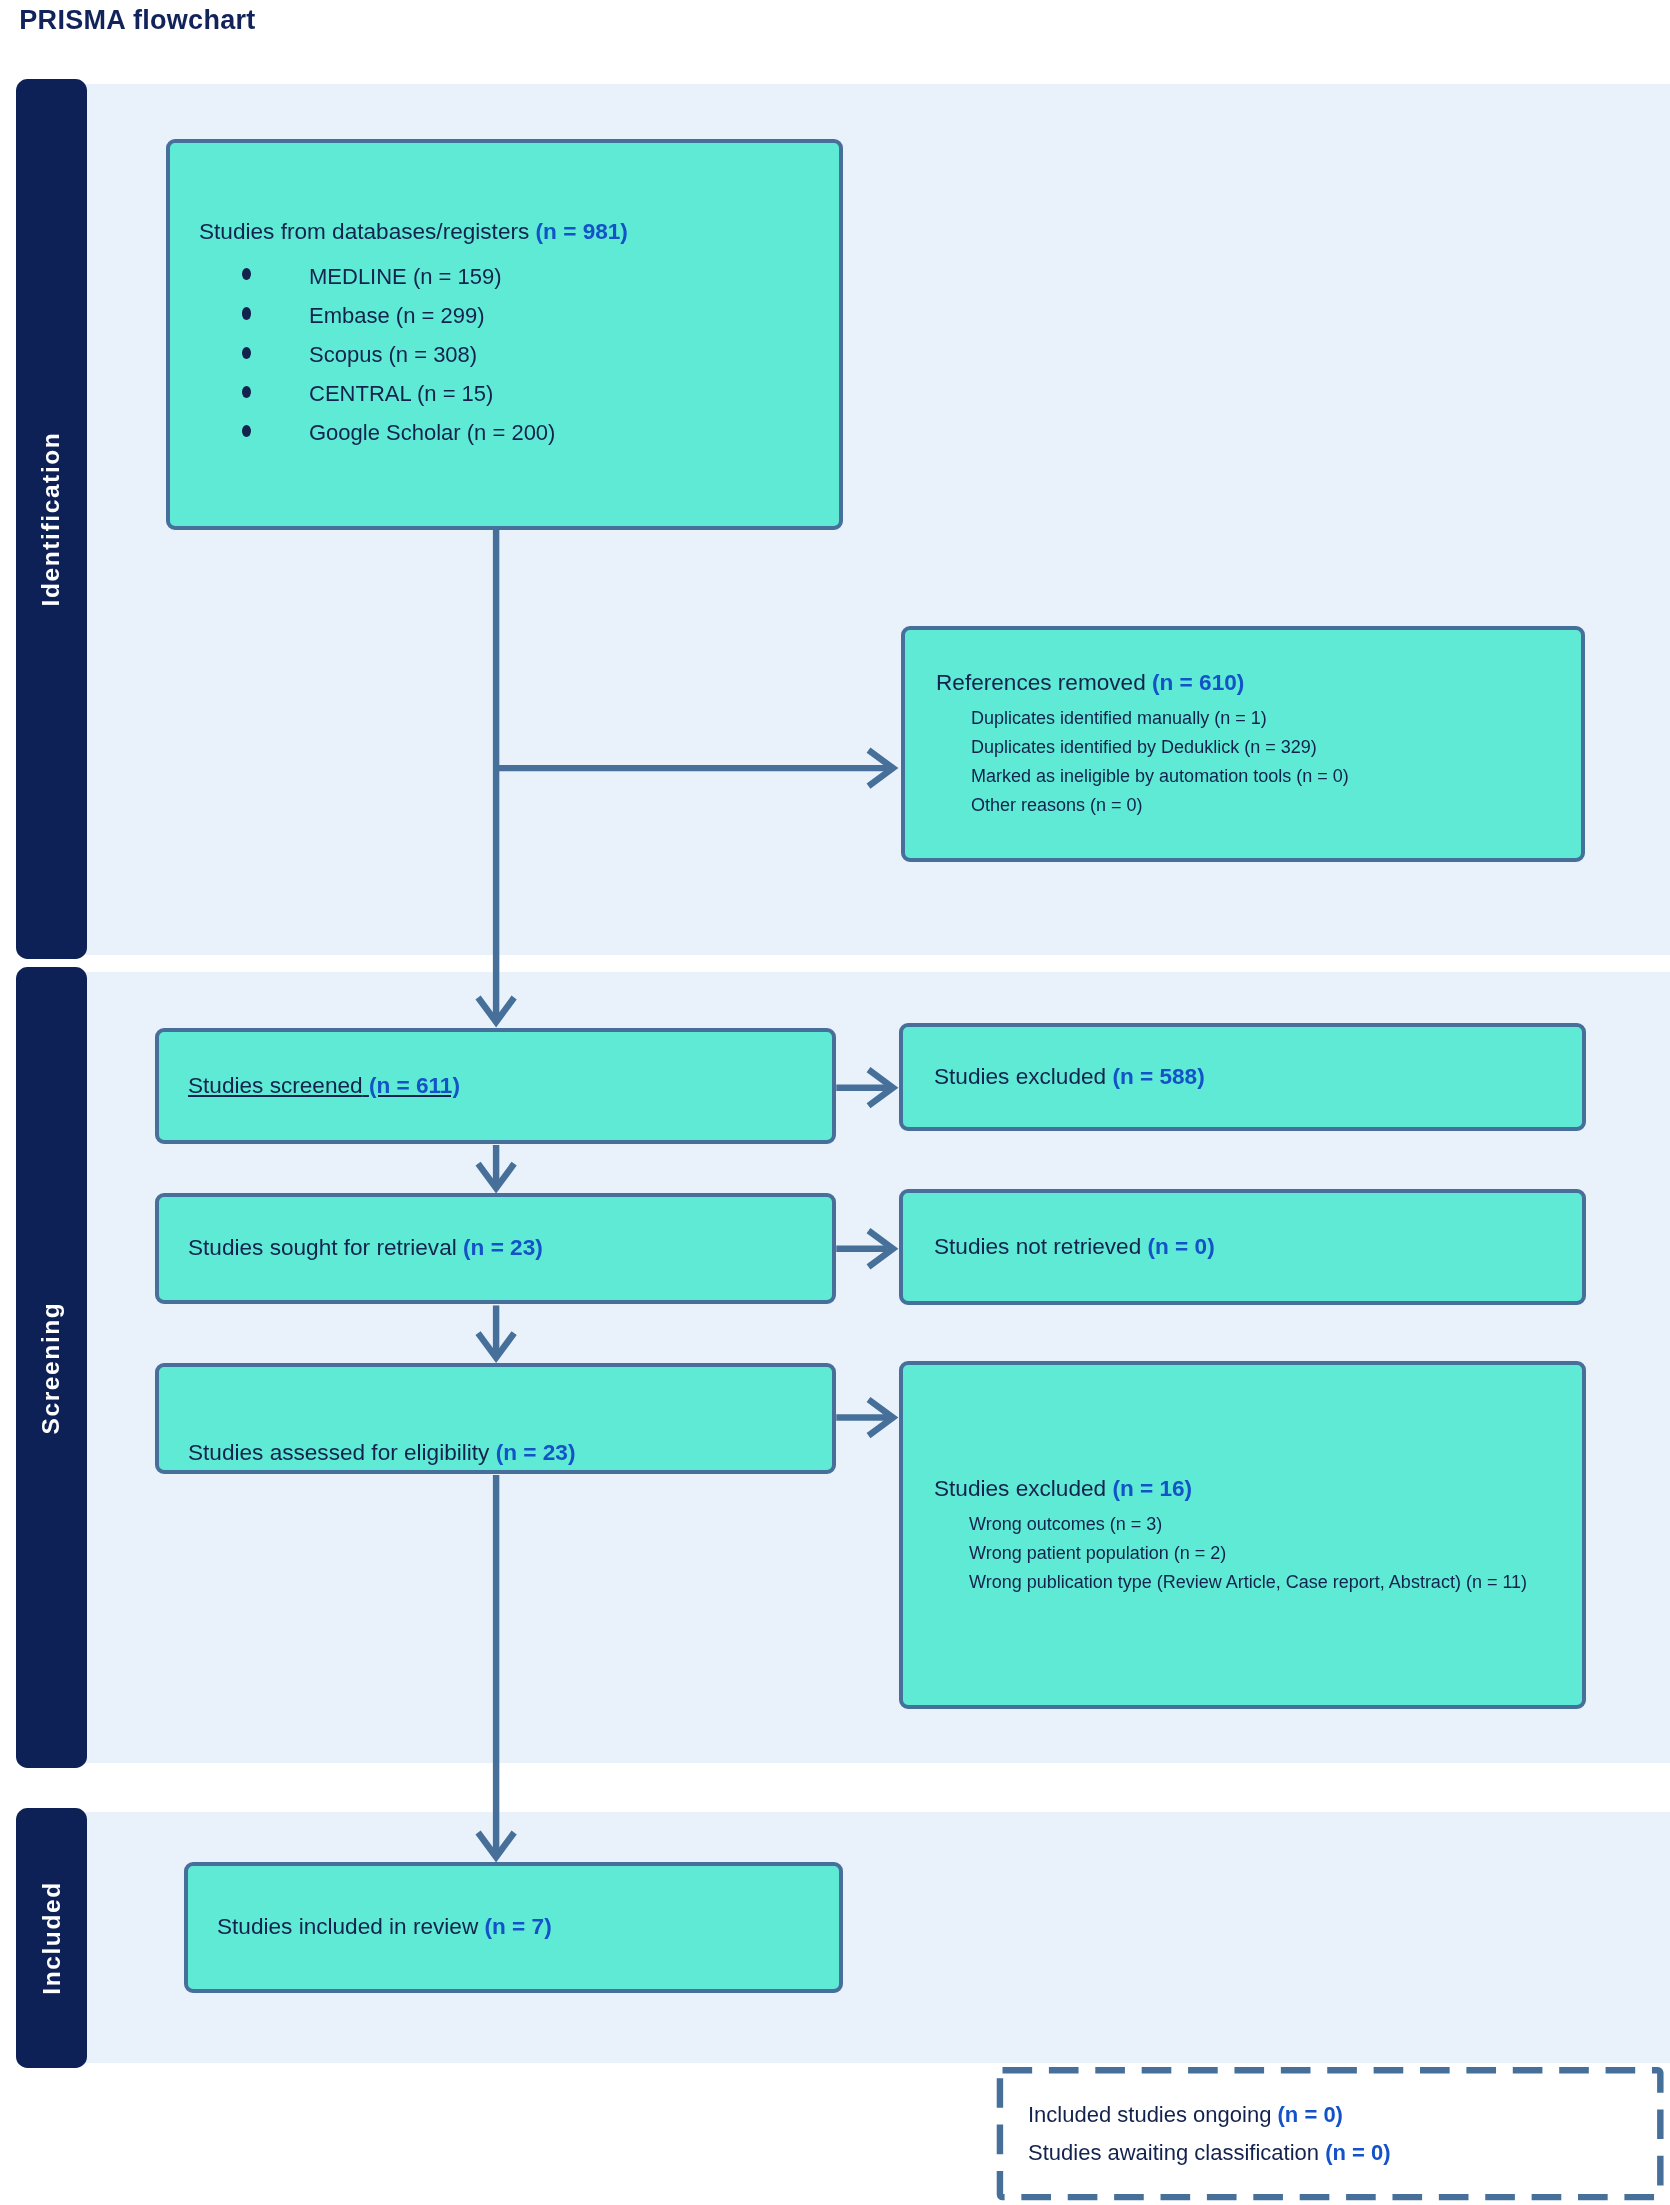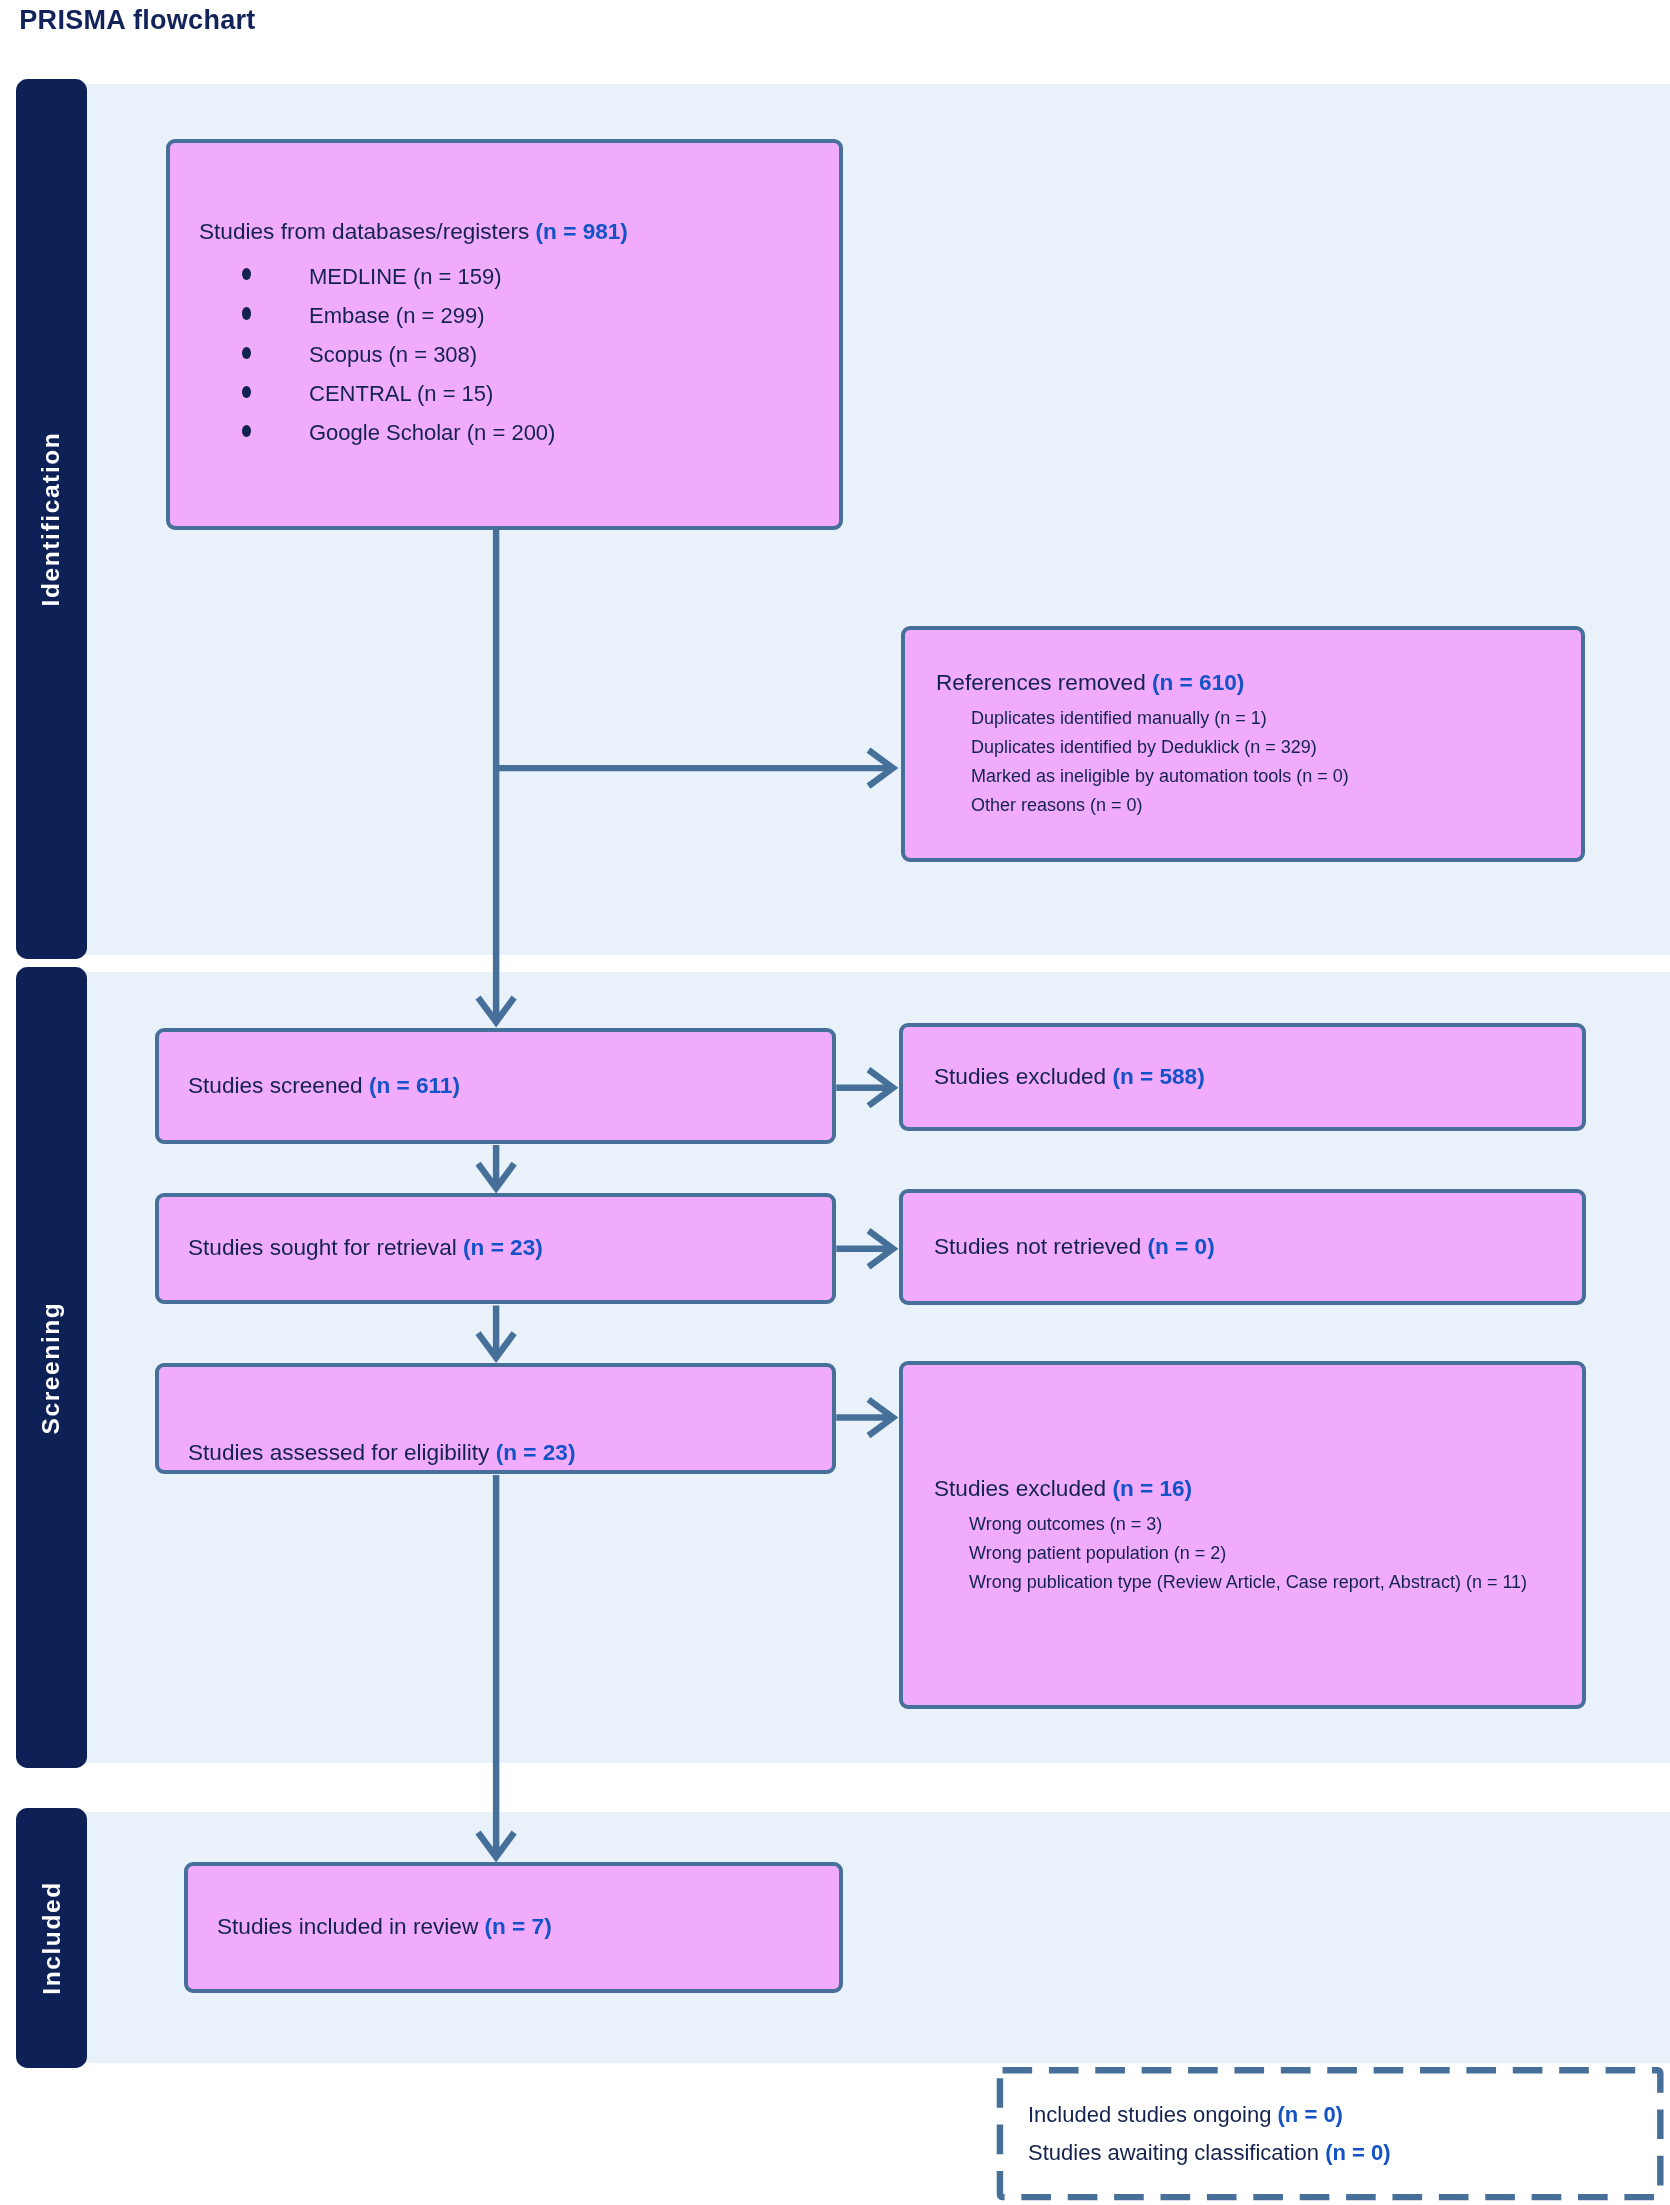--- a/index.html
+++ b/index.html
@@ -24,40 +24,40 @@
   }
   .bar-identification{top:79px;height:880px;}
   .bar-screening{top:967px;height:801px;}
   .bar-included{top:1808px;height:260px;}
   .vlabel{
     transform:rotate(-90deg);white-space:nowrap;color:#ffffff;
     font-size:24.5px;font-weight:bold;letter-spacing:1.6px;
   }
   
   .flowbox{
-    position:absolute;background:#f0abfc;border:4.5px solid #46709a;border-radius:9px;
+    position:absolute;background:#5eead4;border:4.5px solid #46709a;border-radius:9px;
     box-sizing:border-box;display:flex;flex-direction:column;justify-content:center;
   }
   .box-title{font-size:22.6px;color:#14224e;line-height:1.45;}
   .n{color:#1452c8;font-weight:bold;}
   .sub-lines{margin-top:3.9px;}
   .sub-line{
     font-size:18px;color:#14224e;line-height:1.62;padding-left:35px;
   }
   .bullet-list{margin-top:7.7px;}
   .bullet{
     position:relative;font-size:22px;color:#14224e;line-height:1.78;padding-left:110px;
   }
   .bullet::before{
     content:"";position:absolute;left:43px;top:0.52em;width:9px;height:12.2px;
     border-radius:50%;background:#14224e;
   }
   .box-sources{left:166px;top:139px;width:677px;height:391px;padding:6.4px 19.3px 6.4px 29px;}
   .box-removed{left:901px;top:626px;width:684px;height:236px;padding:6.4px 16px 6.4px 31px;}
-  .box-screened{left:155px;top:1028px;width:681px;height:116px;padding:0 12px 0 29px;}
+  .box-screened{left:155px;top:1028px;width:681px;height:116px;padding:0 12px 0 29px;text-decoration:underline;}
   .box-excluded-screening{left:899px;top:1023px;width:687px;height:108px;padding:0 19.3px 0 31px;}
   .box-sought{left:155px;top:1193px;width:681px;height:111px;padding:0 30px 0 29px;}
   .box-not-retrieved{left:899px;top:1189px;width:687px;height:116px;padding:0 19.3px 0 31px;}
   .box-assessed{left:155px;top:1363px;width:681px;height:111px;padding:0 19.3px 0 29px;justify-content:flex-end;}
   .box-excluded-eligibility{left:899px;top:1361px;width:687px;height:348px;padding:6.4px 26px 6.4px 31px;}
   .box-included{left:184px;top:1862px;width:659px;height:131px;padding:0 19.3px 0 29px;}
   .box-ongoing{
     position:absolute;left:997px;top:2067px;width:667px;height:133px;box-sizing:border-box;
     display:flex;flex-direction:column;justify-content:center;padding:0 19.3px 0 31px;
   }

